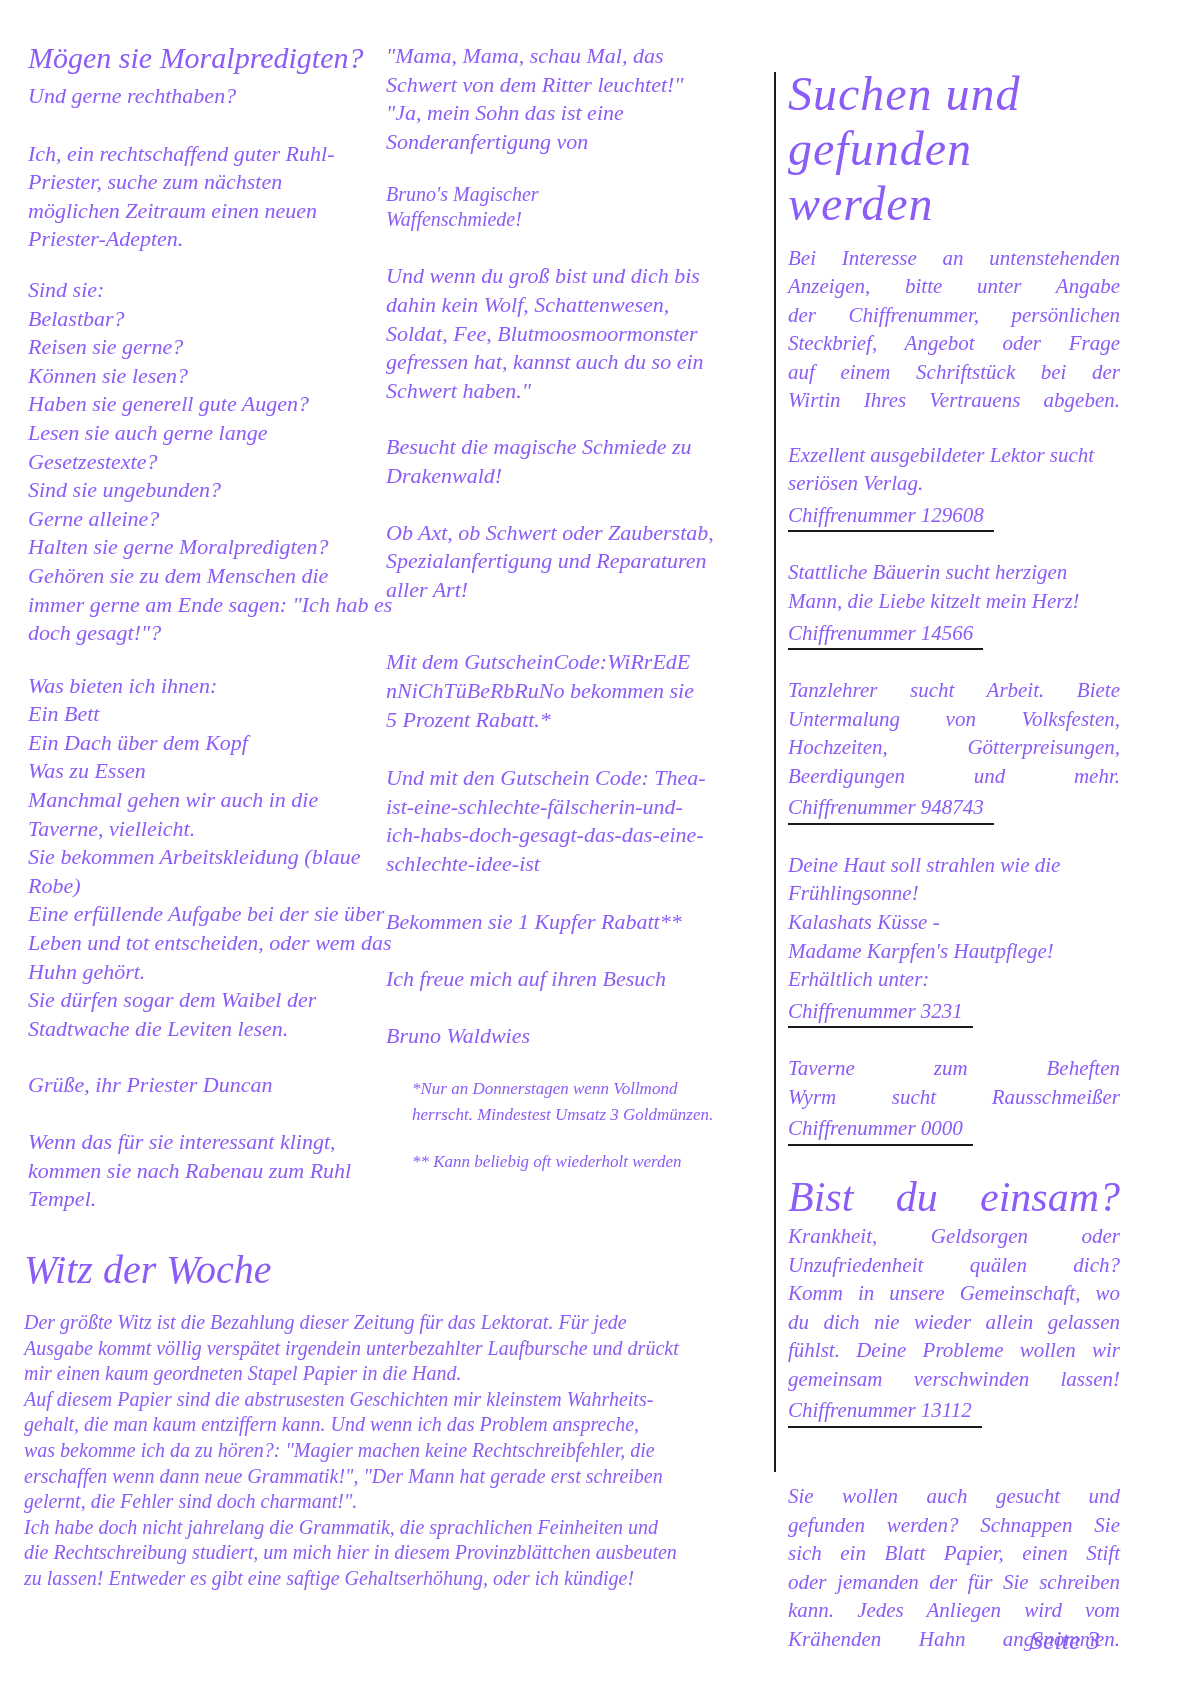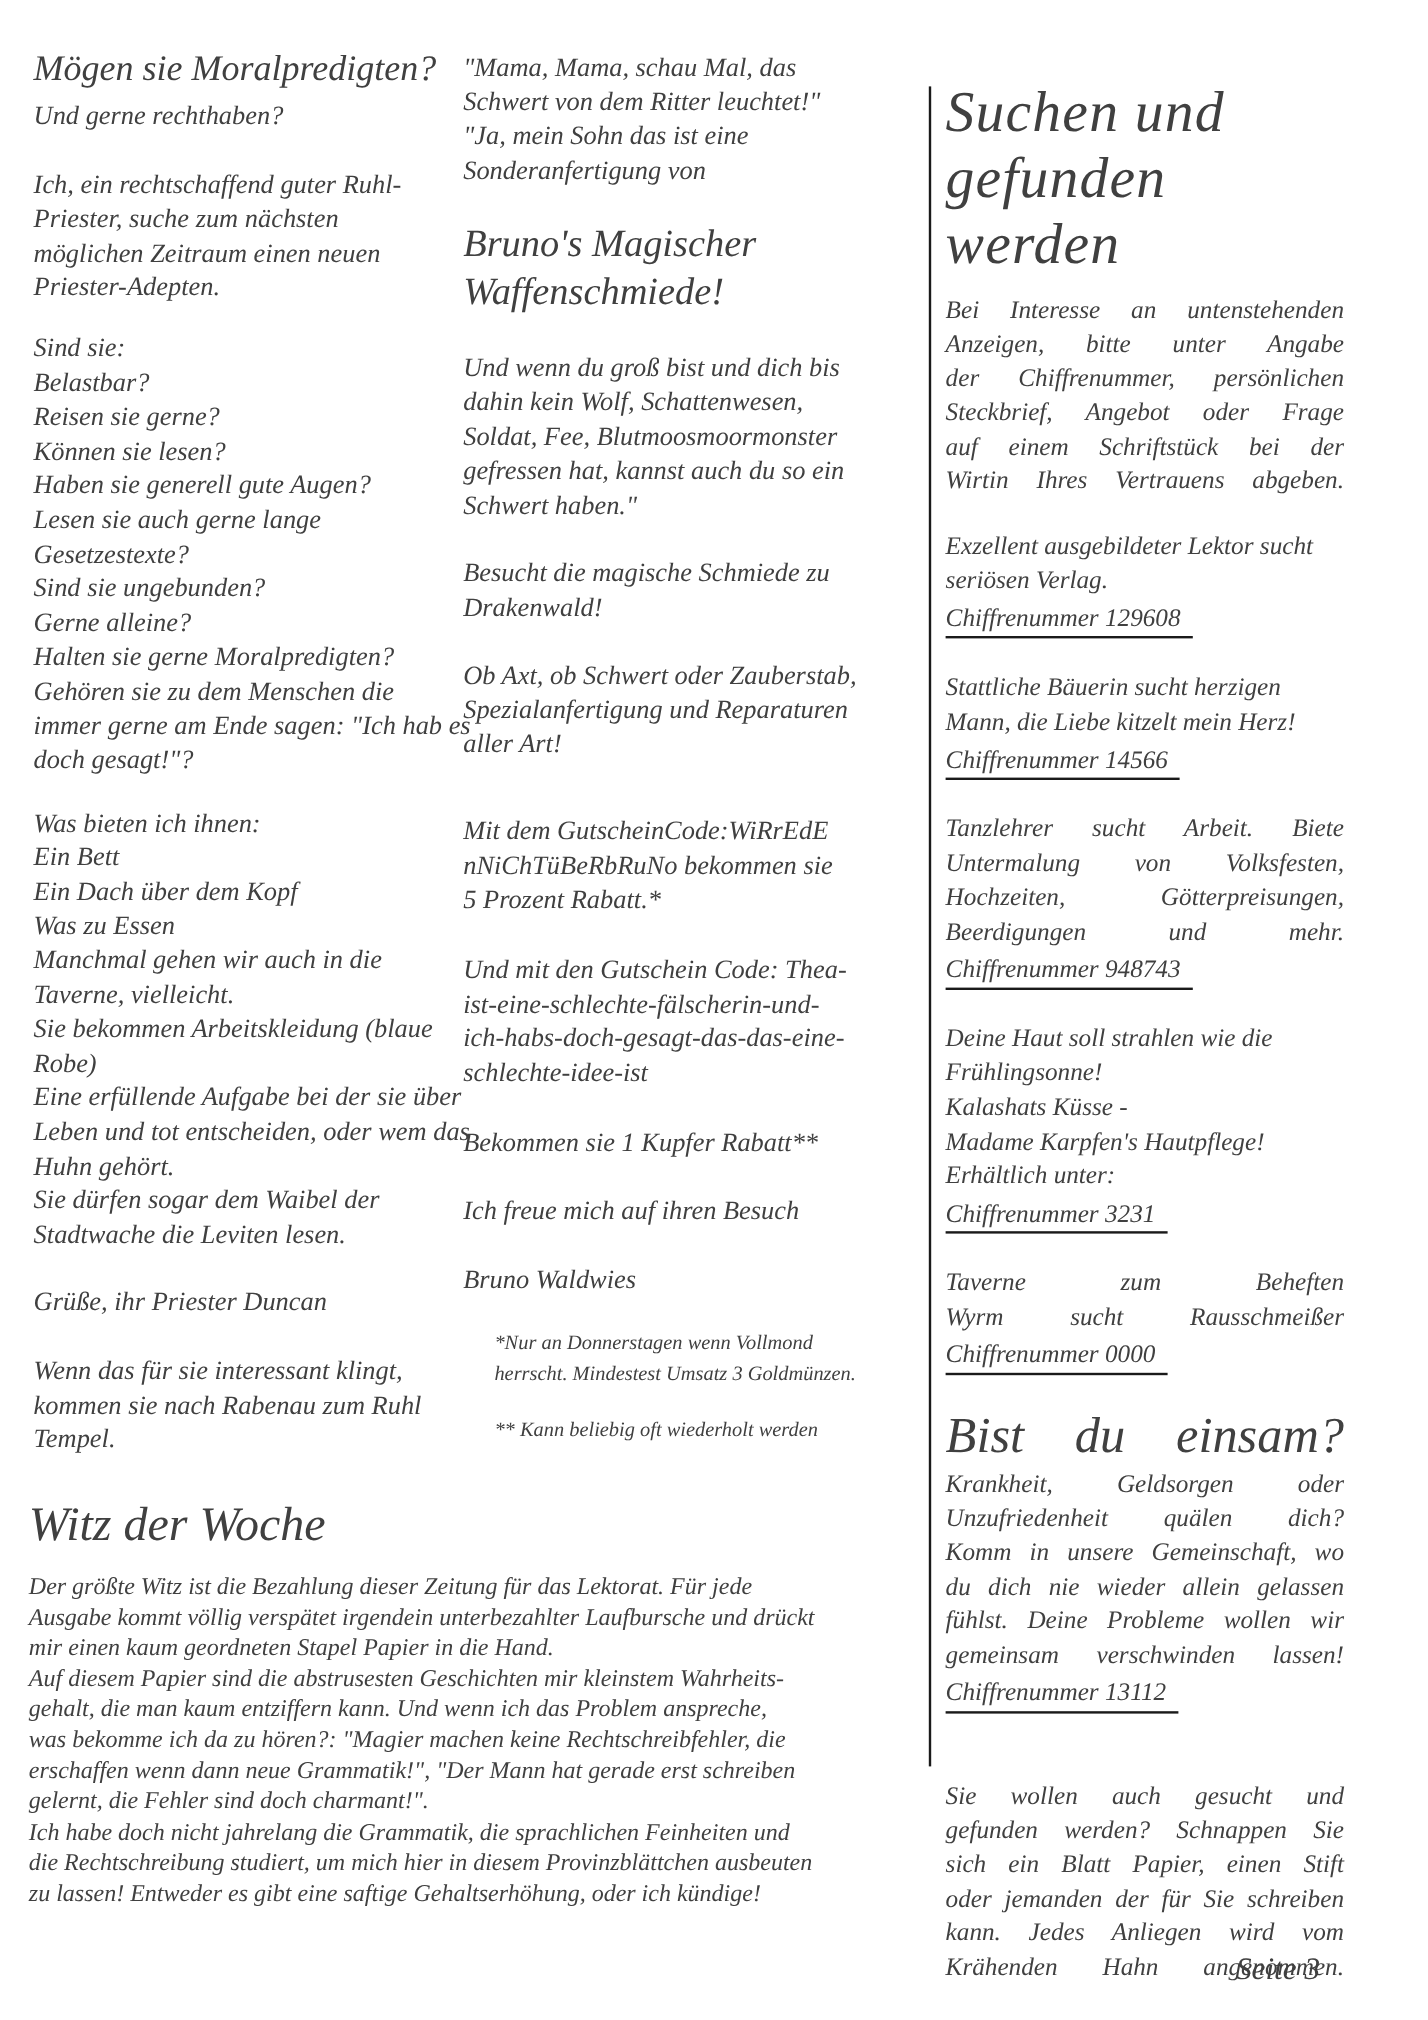--- a/index.html
+++ b/index.html
@@ -2,38 +2,38 @@
 <html><head>
 <meta charset="utf-8">
 <style>
   * { margin: 0; padding: 0; box-sizing: border-box; }
   html, body { background: #ffffff; }
   .page {
     position: relative;
     width: 1190px;
     height: 1683px;
     background: #ffffff;
-    color: #404040;
+    color: #8b5cf6;
     font-family: "Liberation Serif", "DejaVu Serif", serif;
     font-style: italic;
     overflow: hidden;
   }
   .block { white-space: pre-line; }
   .just { text-align: justify; text-align-last: justify; font-style: italic; }
 
   
   .col-left  { position: absolute; left: 28px;  top: 40px;  width: 385px; }
   .col-mid   { position: absolute; left: 386px; top: 42px;  width: 340px; }
   .col-right { position: absolute; left: 788px; top: 66px;  width: 332px; }
   .col-left, .col-mid { font-size: 22px; line-height: 1.3; }
   .col-right { font-size: 21px; line-height: 1.36; }
 
   .h-left   { font-size: 30px; line-height: 1.2; font-weight: normal; }
   .h-left-sub { font-size: 22px; line-height: 1.3; font-weight: normal; margin-top: 6px; }
-  .brand    { font-size: 32px; line-height: 1.25; font-weight: normal; }
+  .brand    { font-size: 20px; line-height: 1.25; font-weight: normal; }
   .h-right  { font-size: 48px; line-height: 1.15; font-weight: normal; letter-spacing: 1px; }
   .ad-heading-stretch { font-size: 42px; line-height: 1.2; font-weight: normal;
                         text-align: justify; text-align-last: justify; }
 
   .mt26 { margin-top: 26px; }  .mt28 { margin-top: 28px; }
   .mt30 { margin-top: 30px; }  .mt44 { margin-top: 44px; }
   .mt54 { margin-top: 54px; }  .mt12 { margin-top: 12px; }
   .mt22 { margin-top: 22px; }  .mt24 { margin-top: 24px; }
   .mt29 { margin-top: 29px; }
 

